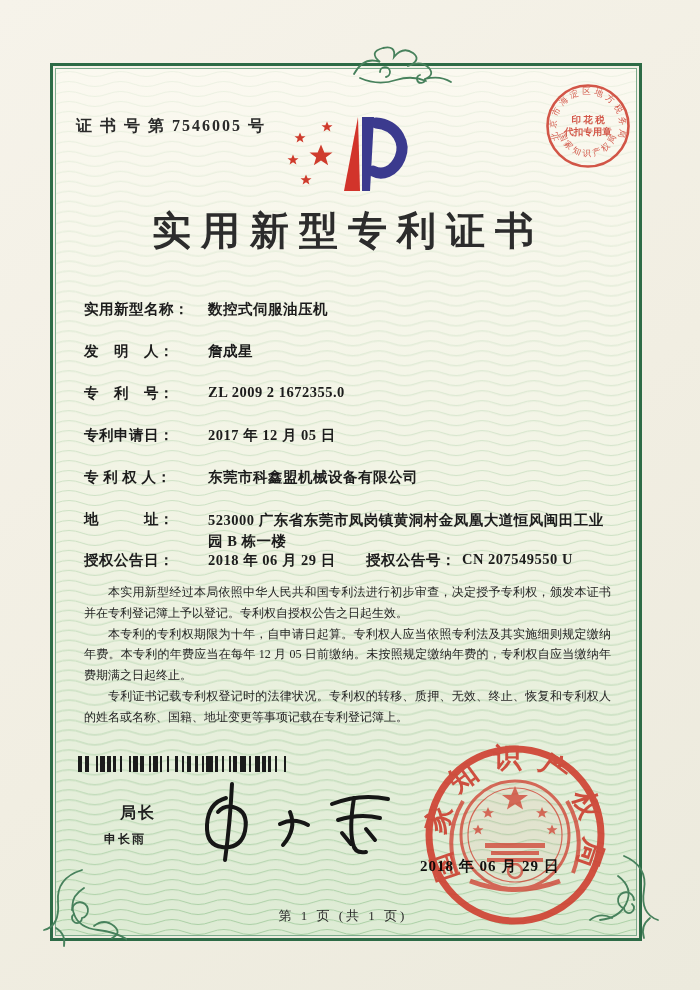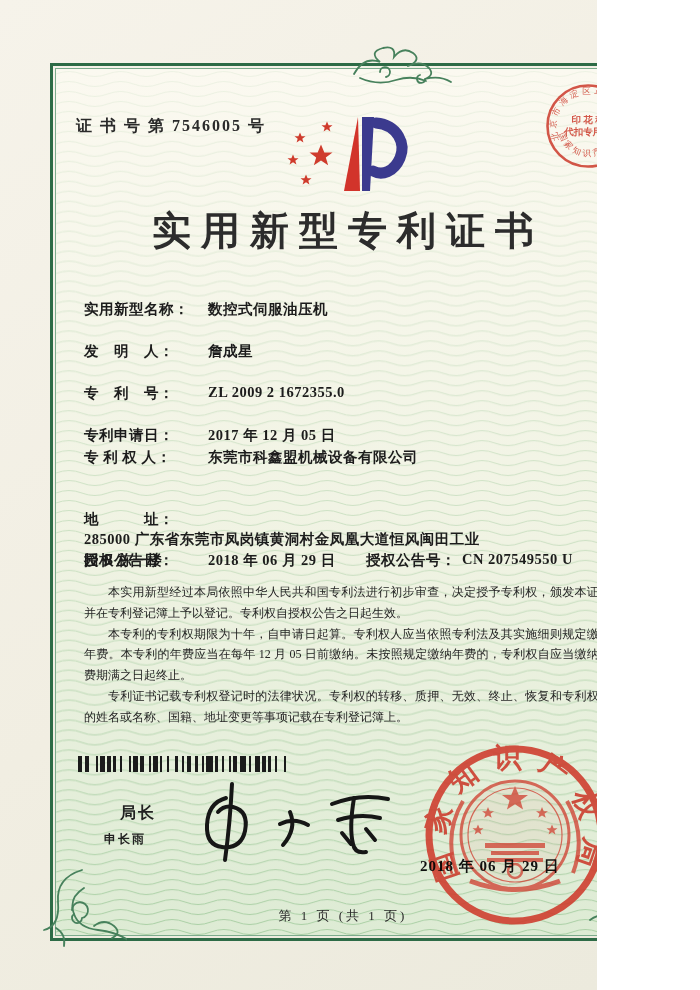--- a/index.html
+++ b/index.html
@@ -1,32 +1,32 @@
 <!DOCTYPE html>
 <html><head>
 <meta charset="utf-8">
 <style>
   html,body{margin:0;padding:0;}
   .page{
-    position:relative;width:597px;height:990px;overflow:hidden;
+    position:relative;width:700px;height:990px;overflow:hidden;
     background:linear-gradient(145deg,#f6f3ea 0%,#f1eee2 55%,#eceadd 100%);
     font-family:"Liberation Serif","DejaVu Serif",serif;color:#222;
   }
   .frame{position:absolute;left:50px;top:63px;width:586px;height:872px;border:3px solid #2d6b46;}
   .frame-inner{position:absolute;inset:2px;border:1px solid #7bab8c;overflow:hidden;}
   .waves{position:absolute;inset:0;width:100%;height:100%;display:block;}
   .ornament{position:absolute;pointer-events:none;}
   .cert-no{position:absolute;left:76px;top:116px;font-size:16px;font-weight:600;letter-spacing:2px;color:#2a2a2a;white-space:pre;}
   .logo{position:absolute;left:280px;top:110px;width:140px;height:95px;}
   .title{position:absolute;left:50px;top:204px;width:586px;text-align:center;
          font-size:39px;font-weight:700;letter-spacing:10px;text-indent:10px;color:#2c2c2c;}
   .row{position:absolute;left:84px;font-size:14.5px;font-weight:600;color:#1c1c1c;letter-spacing:.5px;}
   .row .lbl{display:inline-block;width:124px;white-space:pre;vertical-align:top;}
   .row .val{display:inline-block;vertical-align:top;}
-  .r1{top:300px}.r2{top:342px}.r3{top:384px}.r4{top:426px}.r5{top:448px}
+  .r1{top:300px}.r2{top:342px}.r3{top:384px}.r4{top:426px}.r5{top:468px}
   .r6{top:510px}.r6 .val{width:398px;line-height:21px;}
   .r7{top:551px}.r7b{left:366px;top:551px}
   .paras{position:absolute;left:84px;top:582px;width:527px;}
   .paras p{margin:0;font-size:12px;line-height:20.8px;text-indent:2em;text-align:justify;color:#242424;}
   .barcode{position:absolute;left:78px;top:756px;width:208px;height:16px;display:flex;}
   .barcode span{height:100%;}
   .director-title{position:absolute;left:120px;top:803px;font-size:16px;font-weight:700;letter-spacing:2px;}
   .director-name{position:absolute;left:104px;top:831px;font-size:12px;font-weight:700;letter-spacing:2px;}
   .signature{position:absolute;left:192px;top:778px;width:205px;height:90px;}
   .issuer-seal{position:absolute;left:415px;top:735px;width:200px;height:200px;opacity:.88;}
@@ -142,21 +142,21 @@
   <div class="row r3">
     <span class="lbl">专　利　号：</span><span class="val">ZL 2009 2 1672355.0</span>
   </div>
   <div class="row r4">
     <span class="lbl">专利申请日：</span><span class="val">2017 年 12 月 05 日</span>
   </div>
   <div class="row r5">
     <span class="lbl">专 利 权 人：</span><span class="val">东莞市科鑫盟机械设备有限公司</span>
   </div>
   <div class="row r6">
-    <span class="lbl">地　　　址：</span><span class="val">285000 广东省东莞市凤岗镇黄洞村金凤凰大道恒风闽田工业园 B 栋一楼</span>
+    <span class="lbl">地　　　址：</span><span class="val">523000 广东省东莞市凤岗镇黄洞村金凤凰大道恒风闽田工业园 B 栋一楼</span>
   </div>
   <div class="row r7">
     <span class="lbl">授权公告日：</span><span class="val">2018 年 06 月 29 日</span>
   </div>
   <div class="row r7b">
     <span class="lbl" style="width:96px">授权公告号：</span><span class="val">CN 207549550 U</span>
   </div>
 
   <div class="paras">
     <p>本实用新型经过本局依照中华人民共和国专利法进行初步审查，决定授予专利权，颁发本证书并在专利登记簿上予以登记。专利权自授权公告之日起生效。</p>

